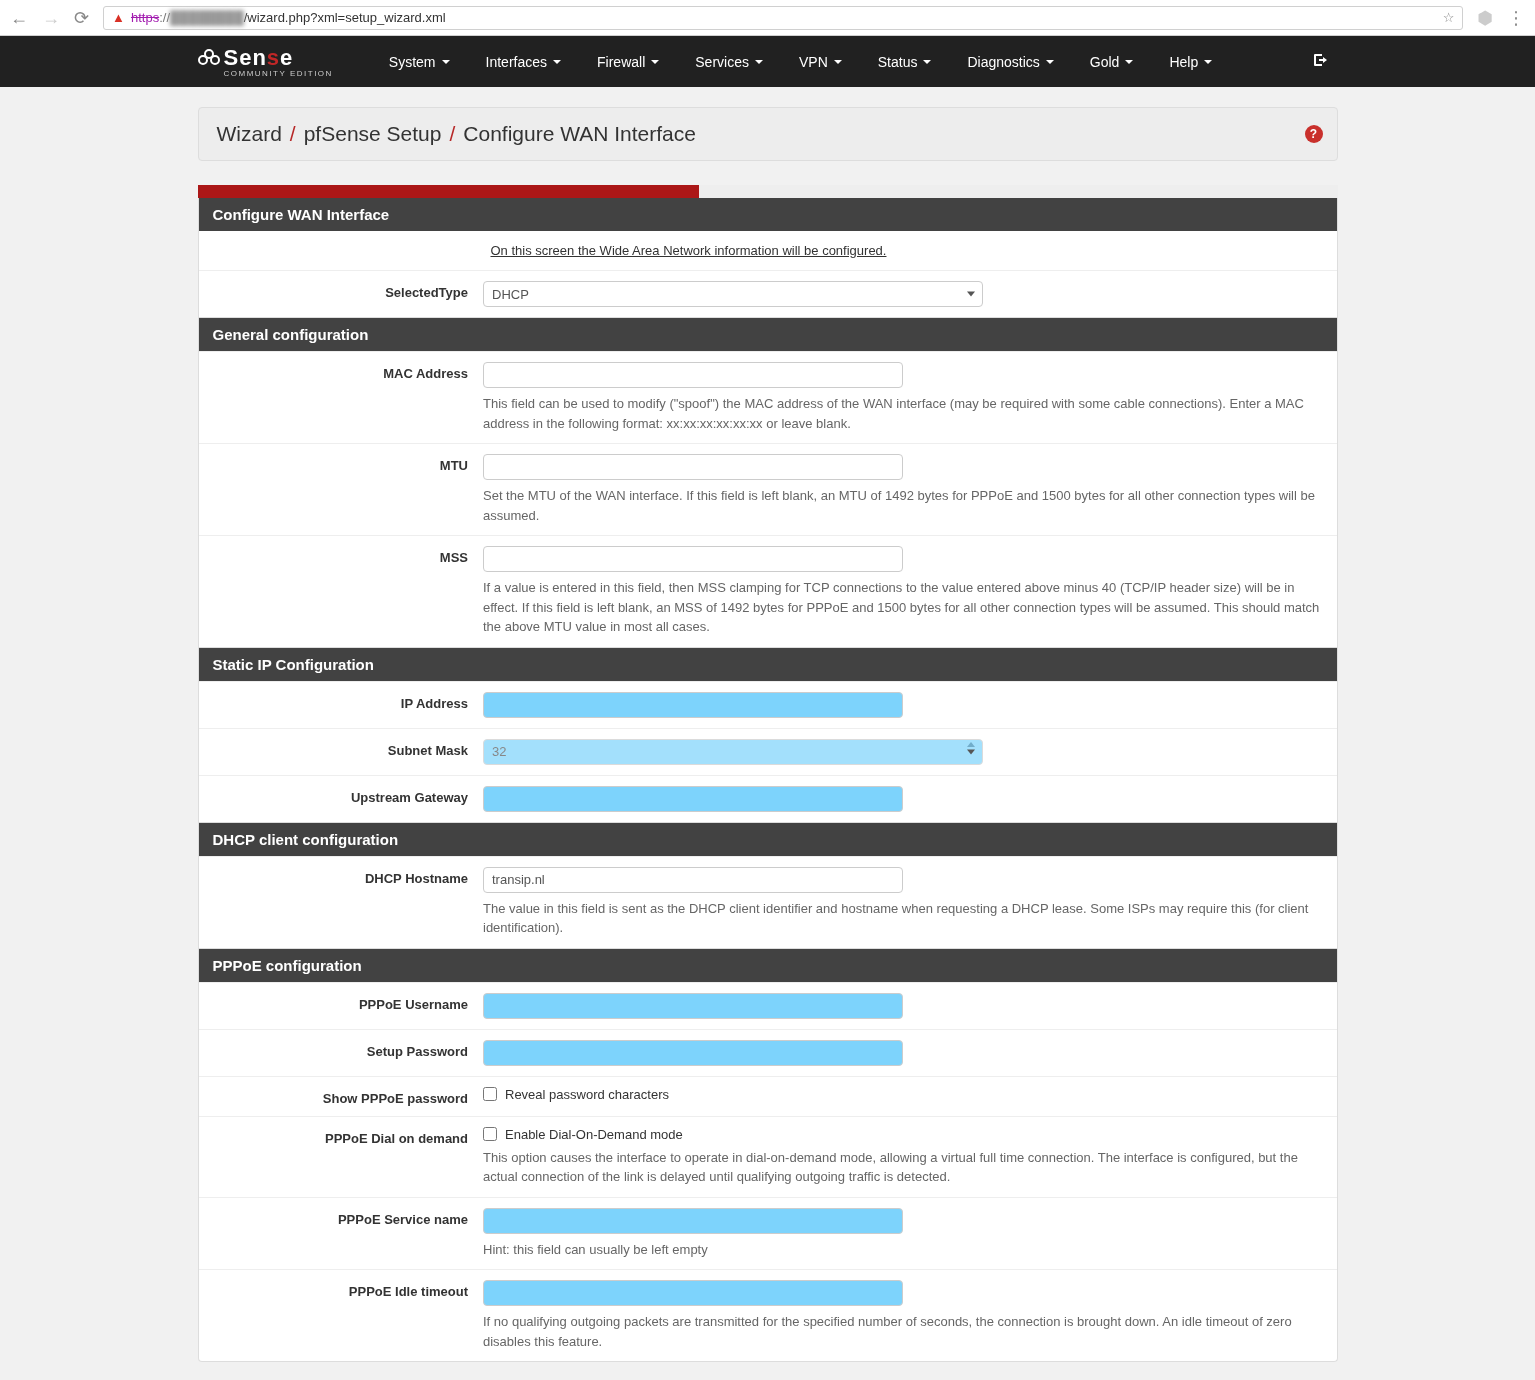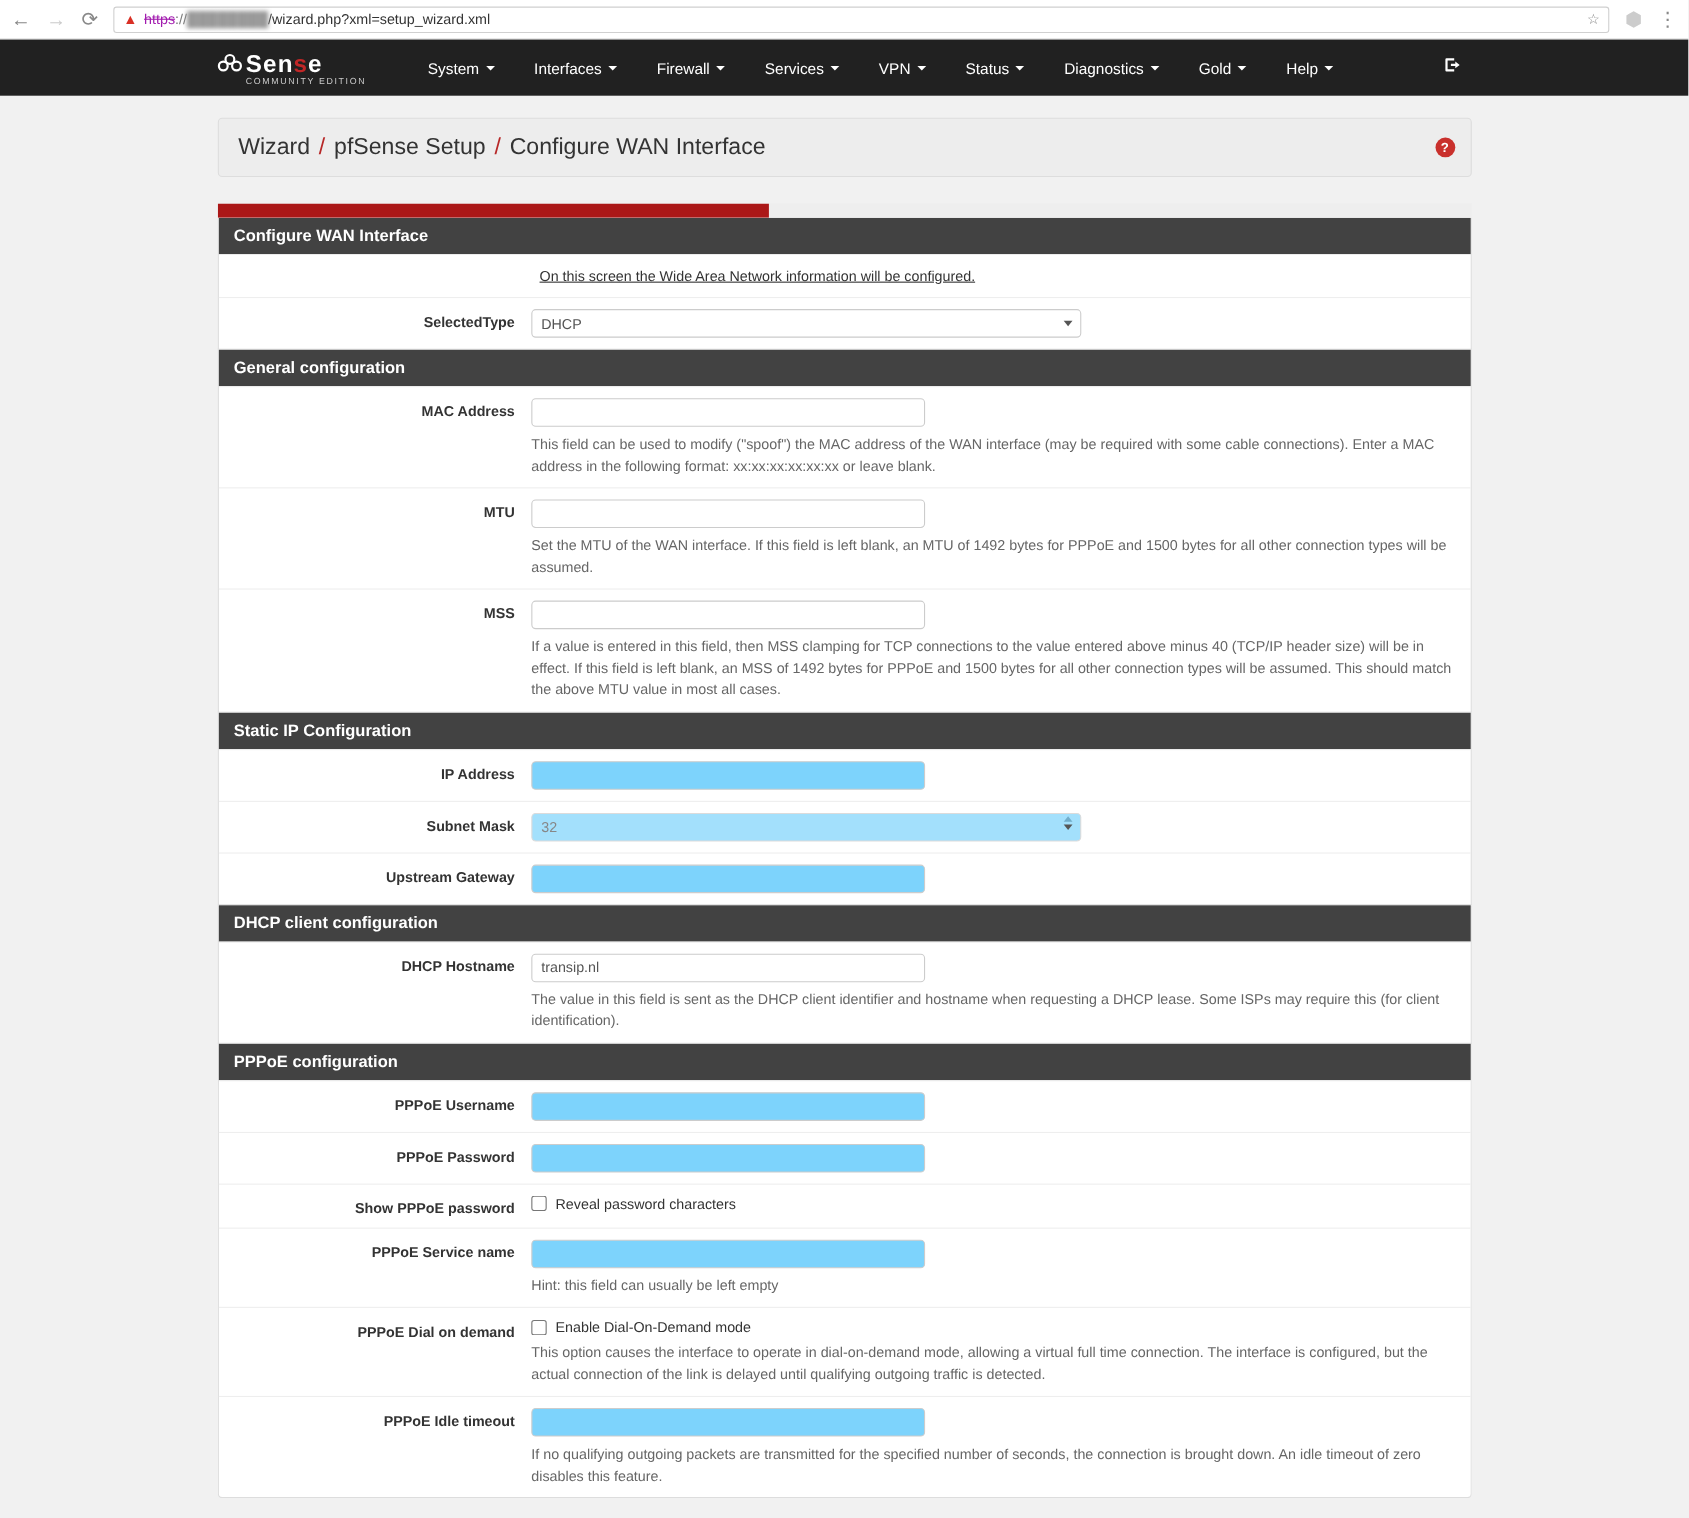--- a/index.html
+++ b/index.html
@@ -55,21 +55,21 @@
 .panel-head { background: #424242; color: #fff; padding: 8px 14px; font-weight: 700; font-size: 15px; }
 .panel .row { display: flex; border-top: 1px solid #eee; padding: 10px 0; }
 .panel .row:first-of-type { border-top: none; }
 .row-label { width: 25%; text-align: right; padding: 0 15px; font-weight: 700; color:#333; font-size:13px; padding-top:4px;}
 .row-content { width: 75%; padding: 0 15px 0 0; }
 .row-content .help { color: #666; font-size: 13px; margin-top: 6px; line-height: 1.5; max-width: 920px;}
 .intro-row { padding: 12px 15px; text-decoration: underline; }
 .intro-row .intro-text { margin-left: 25%; color: #333; font-size:13px;}
 
 
-.form-control, .form-select { height: 26px; border: 1px solid #ccc; border-radius: 4px; padding: 0 8px; font-size: 13px; background:#fff; color:#555; width: 358px; }
+.form-control, .form-select { height: 26px; border: 1px solid #ccc; border-radius: 4px; padding: 0 8px; font-size: 13px; background:#fff; color:#555; width: 420px; }
 .form-select { appearance: none; -webkit-appearance:none; background-image: none; padding-right: 24px; position:relative; }
 .select-wrap { position:relative; display:inline-block; width:500px; }
 .select-wrap::after { content:""; position:absolute; right:8px; top:50%; transform:translateY(-50%); width:0;height:0;border-left:4px solid transparent;border-right:4px solid transparent;border-top:5px solid #555; pointer-events:none;}
 .select-wrap::before { content:""; position:absolute; right:8px; top:3px; width:0;height:0;border-left:4px solid transparent;border-right:4px solid transparent;border-bottom:5px solid #555; pointer-events:none;}
 .disabled-ctrl { background: #7dd3fc; }
 .checkbox-line { display:flex; align-items:center; gap:8px; font-size:13px; color:#333;}
 .checkbox-line input { width:14px; height:14px; }
 
 
 .panel + .panel .panel-head { }
@@ -263,52 +263,52 @@
 
   <div class="panel">
     <div class="panel-head">PPPoE configuration</div>
     <div class="row">
       <div class="row-label">PPPoE Username</div>
       <div class="row-content">
         <input class="form-control disabled-ctrl" type="text" disabled="" style="">
       </div>
     </div>
     <div class="row">
-      <div class="row-label">PPPoE Password</div>
+      <div class="row-label">Setup Password</div>
       <div class="row-content">
         <input class="form-control disabled-ctrl" type="password" disabled="" style="">
       </div>
     </div>
     <div class="row">
       <div class="row-label">Show PPPoE password</div>
       <div class="row-content">
         <label class="checkbox-line">
           <input type="checkbox" style="">
           <span>Reveal password characters</span>
         </label>
-      </div>
-    </div>
-    <div class="row">
-      <div class="row-label">PPPoE Service name</div>
-      <div class="row-content">
-        <input class="form-control disabled-ctrl" type="text" disabled="" style="">
-        <div class="help">Hint: this field can usually be left empty</div>
       </div>
     </div>
     <div class="row">
       <div class="row-label">PPPoE Dial on demand</div>
       <div class="row-content">
         <label class="checkbox-line">
           <input type="checkbox" style="">
           <span>Enable Dial-On-Demand mode</span>
         </label>
         <div class="help">This option causes the interface to operate in dial-on-demand mode, allowing a virtual full time connection. The interface is configured, but the actual connection of the link is delayed until qualifying outgoing traffic is detected.</div>
       </div>
     </div>
     <div class="row">
+      <div class="row-label">PPPoE Service name</div>
+      <div class="row-content">
+        <input class="form-control disabled-ctrl" type="text" disabled="" style="">
+        <div class="help">Hint: this field can usually be left empty</div>
+      </div>
+    </div>
+    <div class="row">
       <div class="row-label">PPPoE Idle timeout</div>
       <div class="row-content">
         <input class="form-control disabled-ctrl" type="text" disabled="" style="">
         <div class="help">If no qualifying outgoing packets are transmitted for the specified number of seconds, the connection is brought down. An idle timeout of zero disables this feature.</div>
       </div>
     </div>
   </div>
   </div>
 
 </div>

